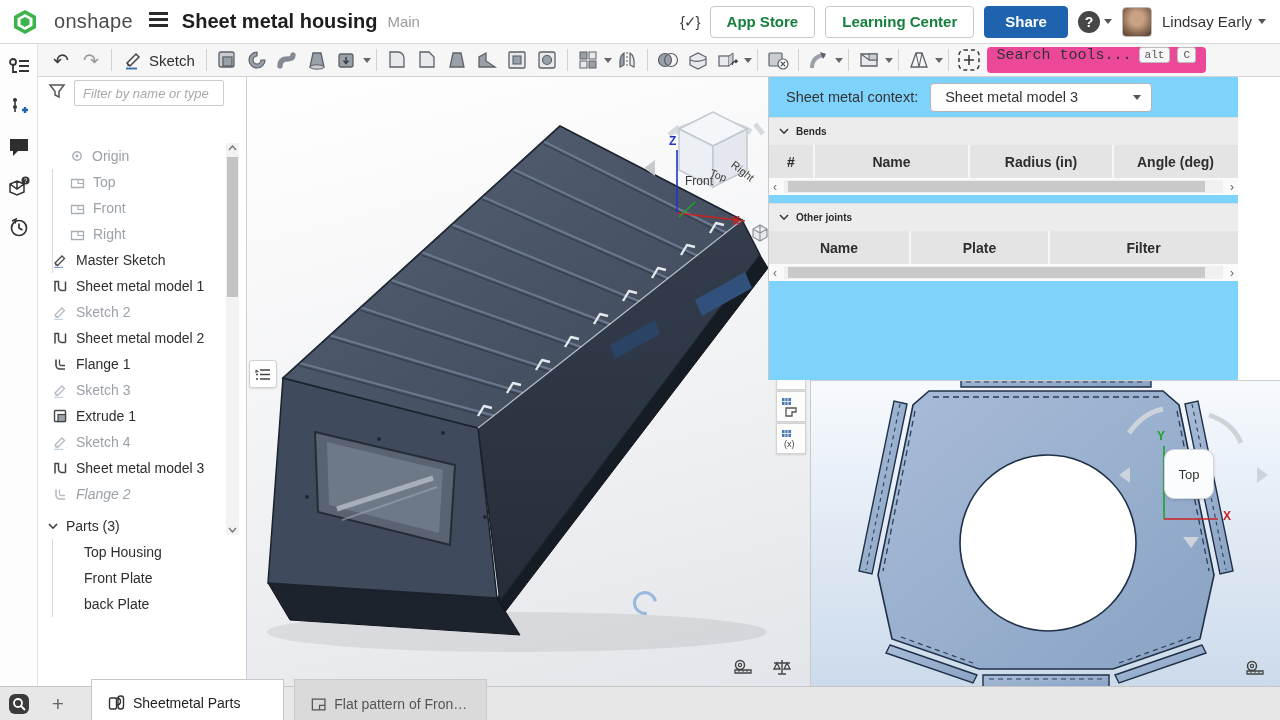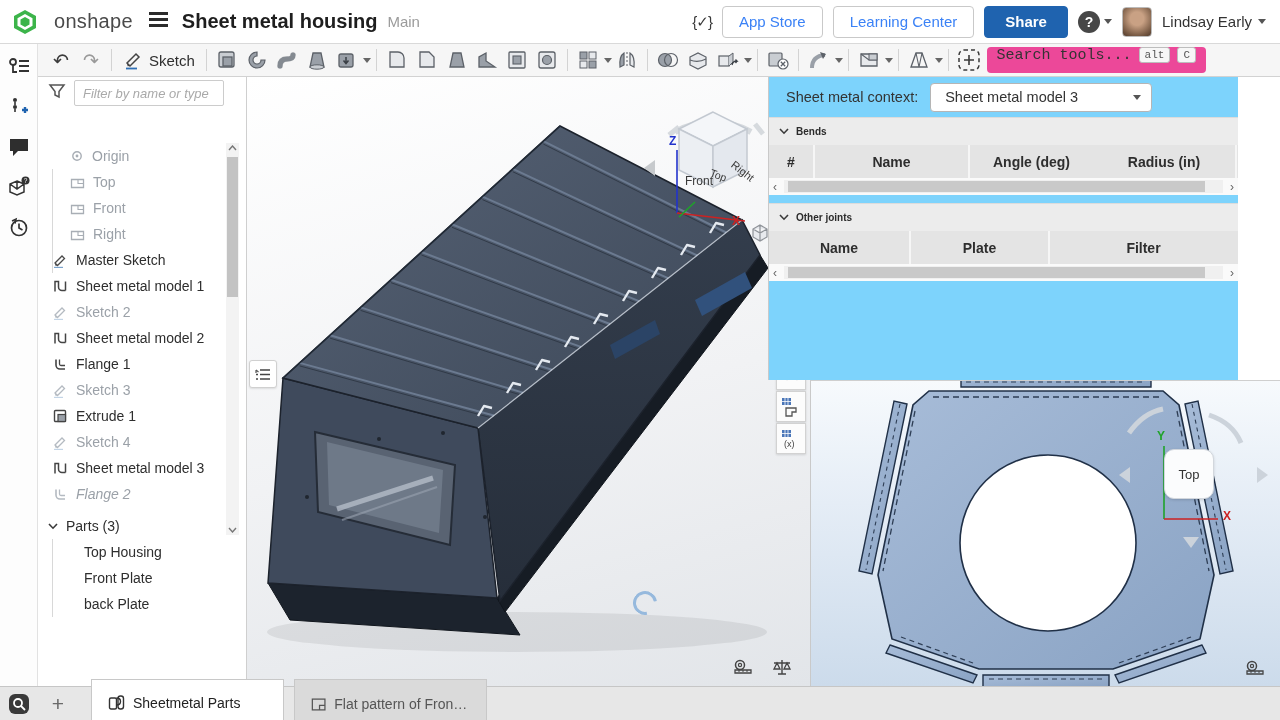--- a/index.html
+++ b/index.html
@@ -8,21 +8,21 @@
 
   
   #header { position:absolute; left:0; top:0; width:1280px; height:44px; background:#fff; border-bottom:1px solid #d9d9d9; display:flex; align-items:center; z-index:30; }
   .logo-wrap { display:flex; align-items:center; gap:16px; padding-left:12px; }
   .logo-text { font-size:20px; color:#4a4a4a; letter-spacing:.3px; }
   .hamburger { margin-left:16px; cursor:pointer; }
   .doc-title { margin-left:14px; font-size:20px; font-weight:bold; color:#1e1e1e; }
   .workspace { margin-left:10px; font-size:15px; color:#9b9b9b; }
   .hdr-right { margin-left:auto; display:flex; align-items:center; gap:10px; padding-right:14px; }
   .api-icon { font-size:15px; color:#3a3a3a; letter-spacing:-1px; }
-  .hdr-btn { height:32px; padding:0 16px; background:#fff; border:1px solid #c9c9c9; border-radius:4px; font-size:15px; color:#3b82f6; display:flex; align-items:center; cursor:pointer; }
+  .hdr-btn { height:32px; padding:0 16px; background:#fff; border:1px solid #c9c9c9; border-radius:4px; font-size:15px; color:#15803d; display:flex; align-items:center; cursor:pointer;font-weight:bold; }
   .share-btn { height:32px; padding:0 20px; background:#1f63af; border:1px solid #1f63af; border-radius:4px; font-size:15px; color:#fff; font-weight:bold; display:flex; align-items:center; cursor:pointer; }
   .help-circle { width:22px; height:22px; border-radius:50%; background:#474747; color:#fff; font-size:14px; font-weight:bold; display:flex; align-items:center; justify-content:center; cursor:pointer; }
   .caret-down { width:0; height:0; border-left:4px solid transparent; border-right:4px solid transparent; border-top:5px solid #555; display:inline-block; }
   .avatar { width:30px; height:30px; border-radius:4px; background:radial-gradient(circle at 50% 38%, #c9a184 30%, #7a5c46 75%, #50392a); border:1px solid #bbb; }
   .user-name { font-size:15px; color:#333; }
 
   
   #left-rail { position:absolute; left:0; top:44px; width:38px; height:642px; background:#fdfdfd; border-right:1px solid #e2e2e2; display:flex; flex-direction:column; align-items:center; padding-top:10px; gap:14px; z-index:20; }
   .rail-btn { width:26px; height:26px; display:flex; align-items:center; justify-content:center; cursor:pointer; }
 
@@ -632,22 +632,22 @@
 
   <div class="sec-header">
     <svg width="10" height="7">
         <path d="M1 1 L5 5.2 L9 1" stroke="#3a3a3a" stroke-width="1.6" fill="none"></path>
       </svg>
     <span class="sec-title">Bends</span>
   </div>
   <div class="tbl-head">
     <div class="tbl-cell" style="width:46px;">#</div>
     <div class="tbl-cell" style="width:155px;">Name</div>
+    <div class="tbl-cell" style="width:144px;">Radius (in)</div>
     <div class="tbl-cell" style="width:123px; border-right:none;">Angle (deg)</div>
-    <div class="tbl-cell" style="width:144px;">Radius (in)</div>
   </div>
   <div class="h-scroll">
     <span class="h-arrow">‹</span>
     <div class="h-track">
         <div class="h-thumb"></div>
       </div>
     <span class="h-arrow">›</span>
   </div>
 
   <div style="height:8px;"></div>

